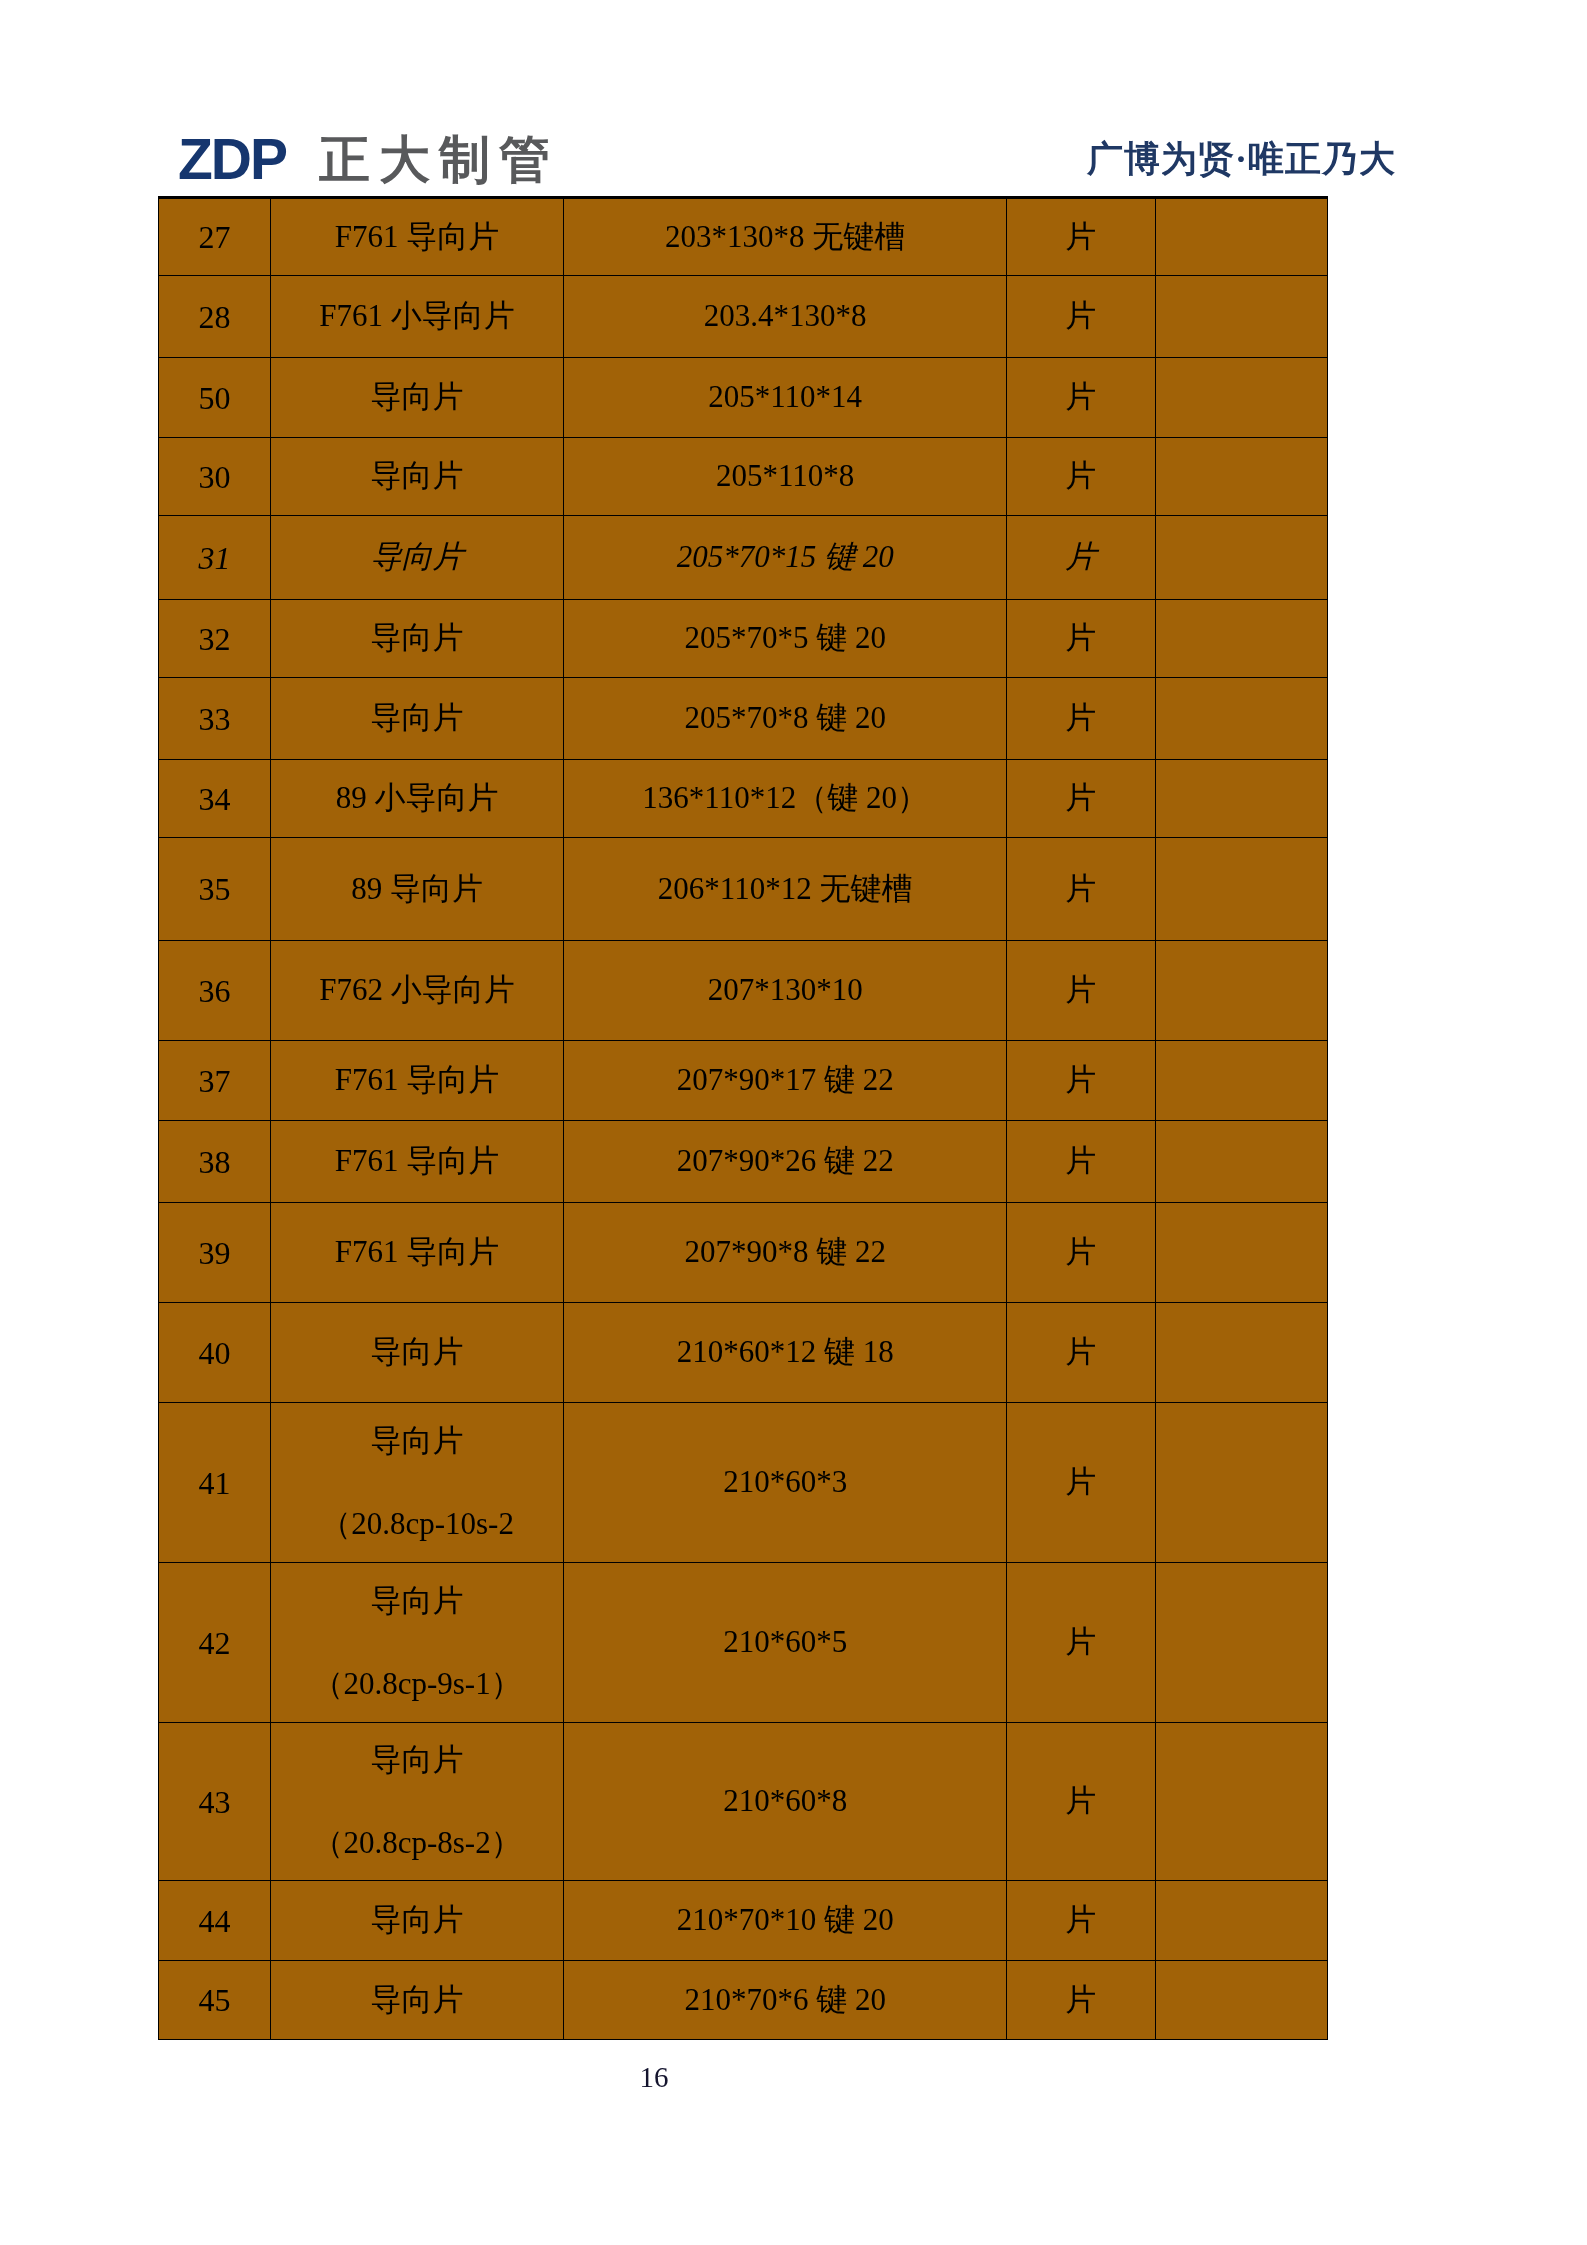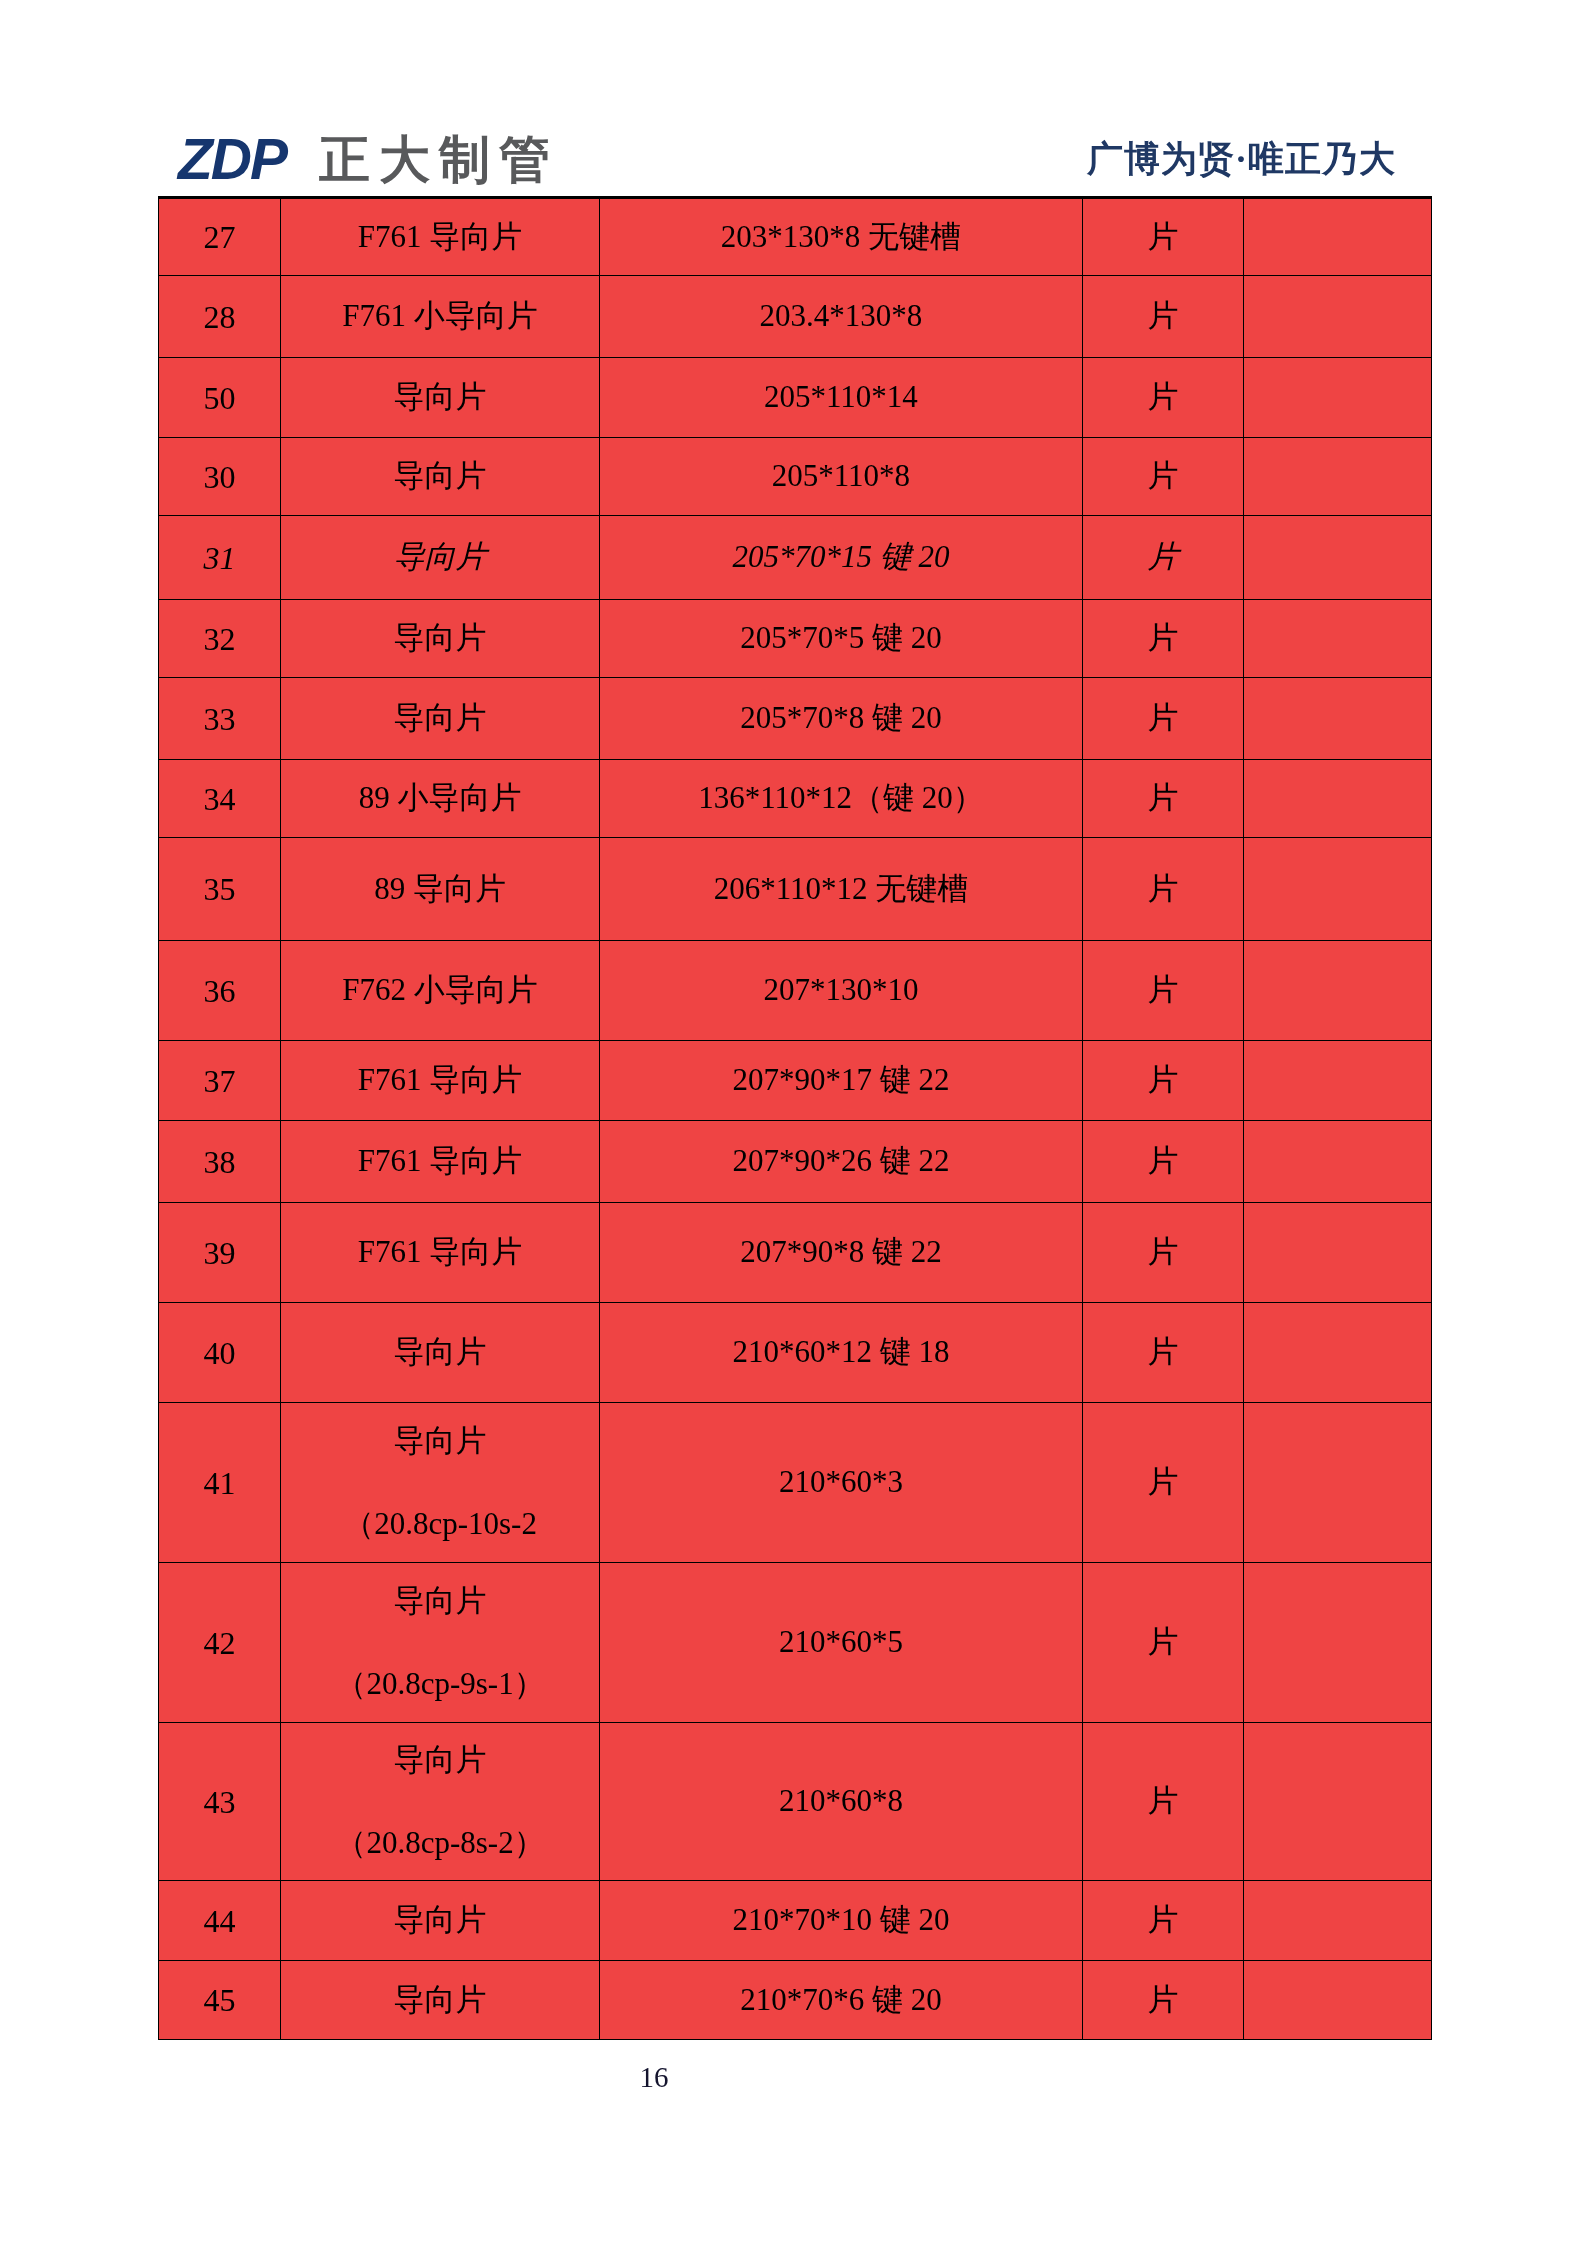--- a/index.html
+++ b/index.html
@@ -16,21 +16,21 @@
     position: absolute;
     left: 178px; top: 128px;
     width: 1218px; height: 62px;
     display: flex;
     justify-content: space-between;
     align-items: center;
   }
   .logo { display: flex; align-items: center; }
   .logo-zdp {
     font-family: "Liberation Sans", "DejaVu Sans", sans-serif;
-    font-weight: bold; font-style: italic;
+    font-weight: bold; 
     font-size: 57px; line-height: 1;
     letter-spacing: -2px;
     color: #16366e;
   }
   .logo-company {
     font-family: "Liberation Sans", "DejaVu Sans", sans-serif;
     font-weight: bold;
     font-size: 51px; line-height: 1;
     letter-spacing: 9px;
     color: #58595b;
@@ -41,24 +41,24 @@
     font-weight: bold;
     letter-spacing: 1px;
     color: #1f3864;
     white-space: nowrap;
   }
 
   
   .parts-table {
     position: absolute;
     left: 158px; top: 196px;
-    width: 1274px;
+    width: 1170px;
     border: 1.5px solid #000;
     border-top: 3px solid #000;
-    background: #ef4444;
+    background: #a16207;
   }
   .trow { display: flex; border-bottom: 1.4px solid #000; }
   .trow:last-child { border-bottom: none; }
   .cell {
     border-right: 1.4px solid #000;
     display: flex;
     flex-direction: row;
     align-items: center;
     justify-content: center;
     font-size: 31px;

